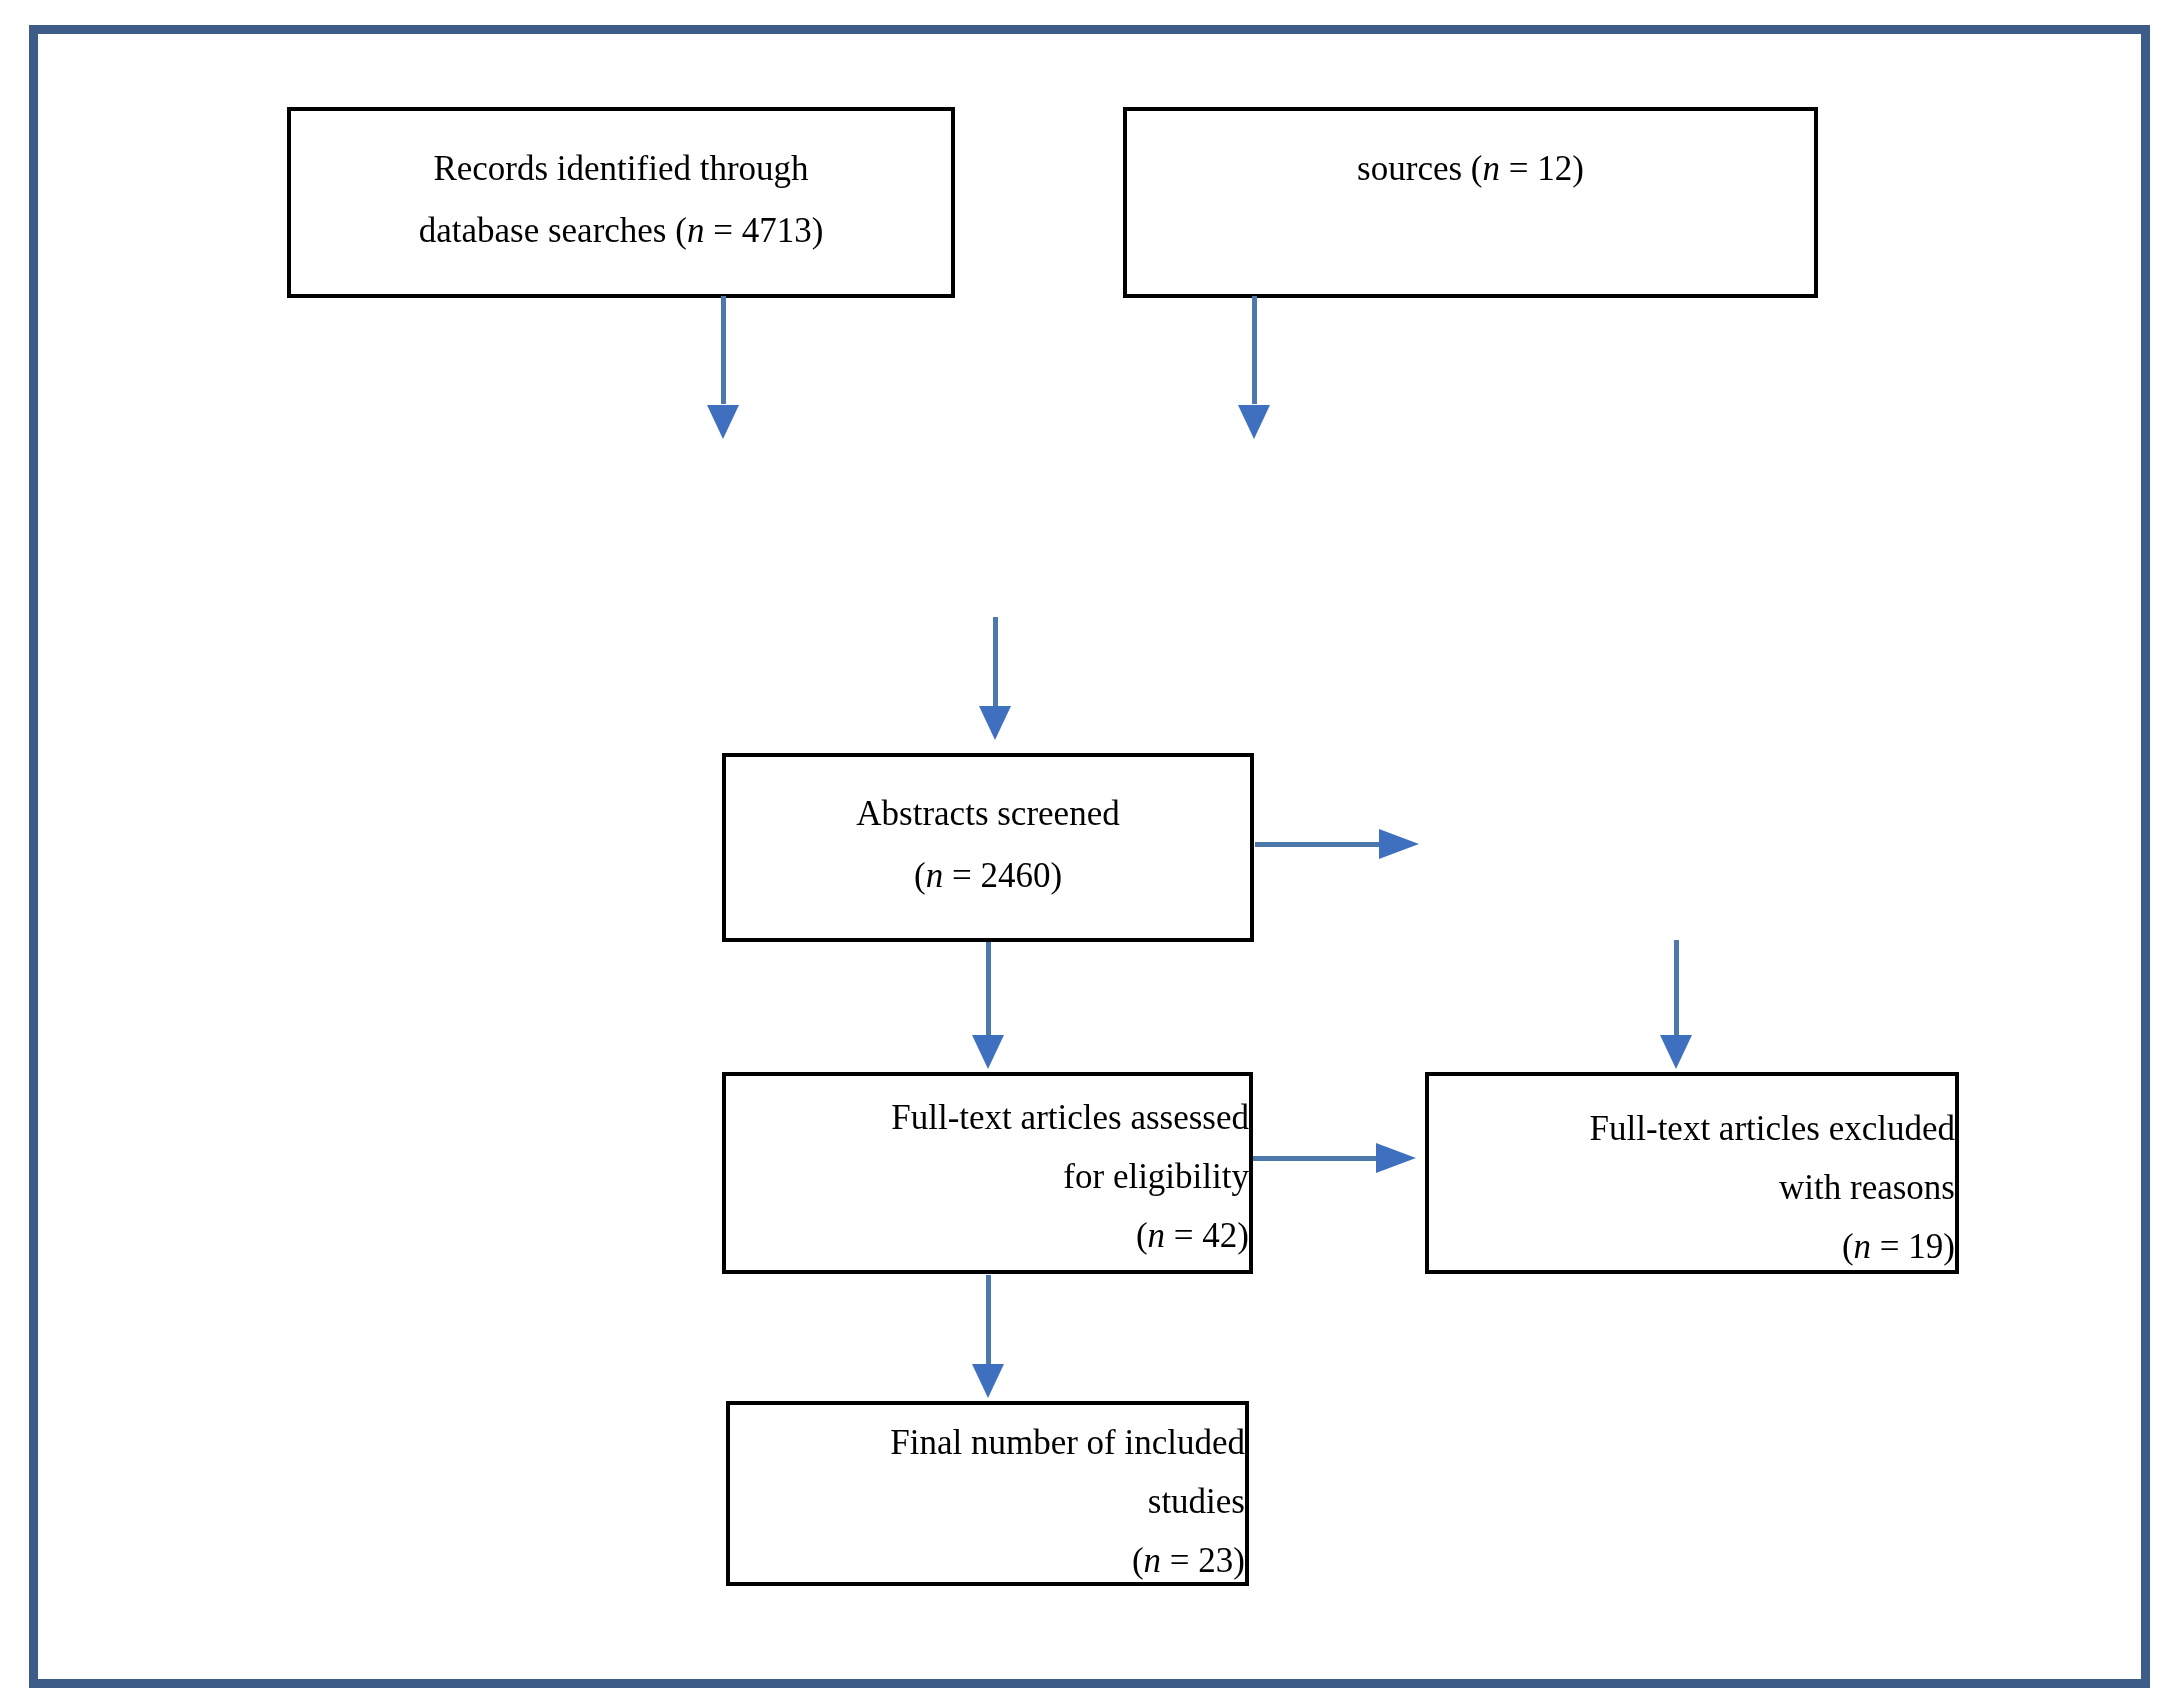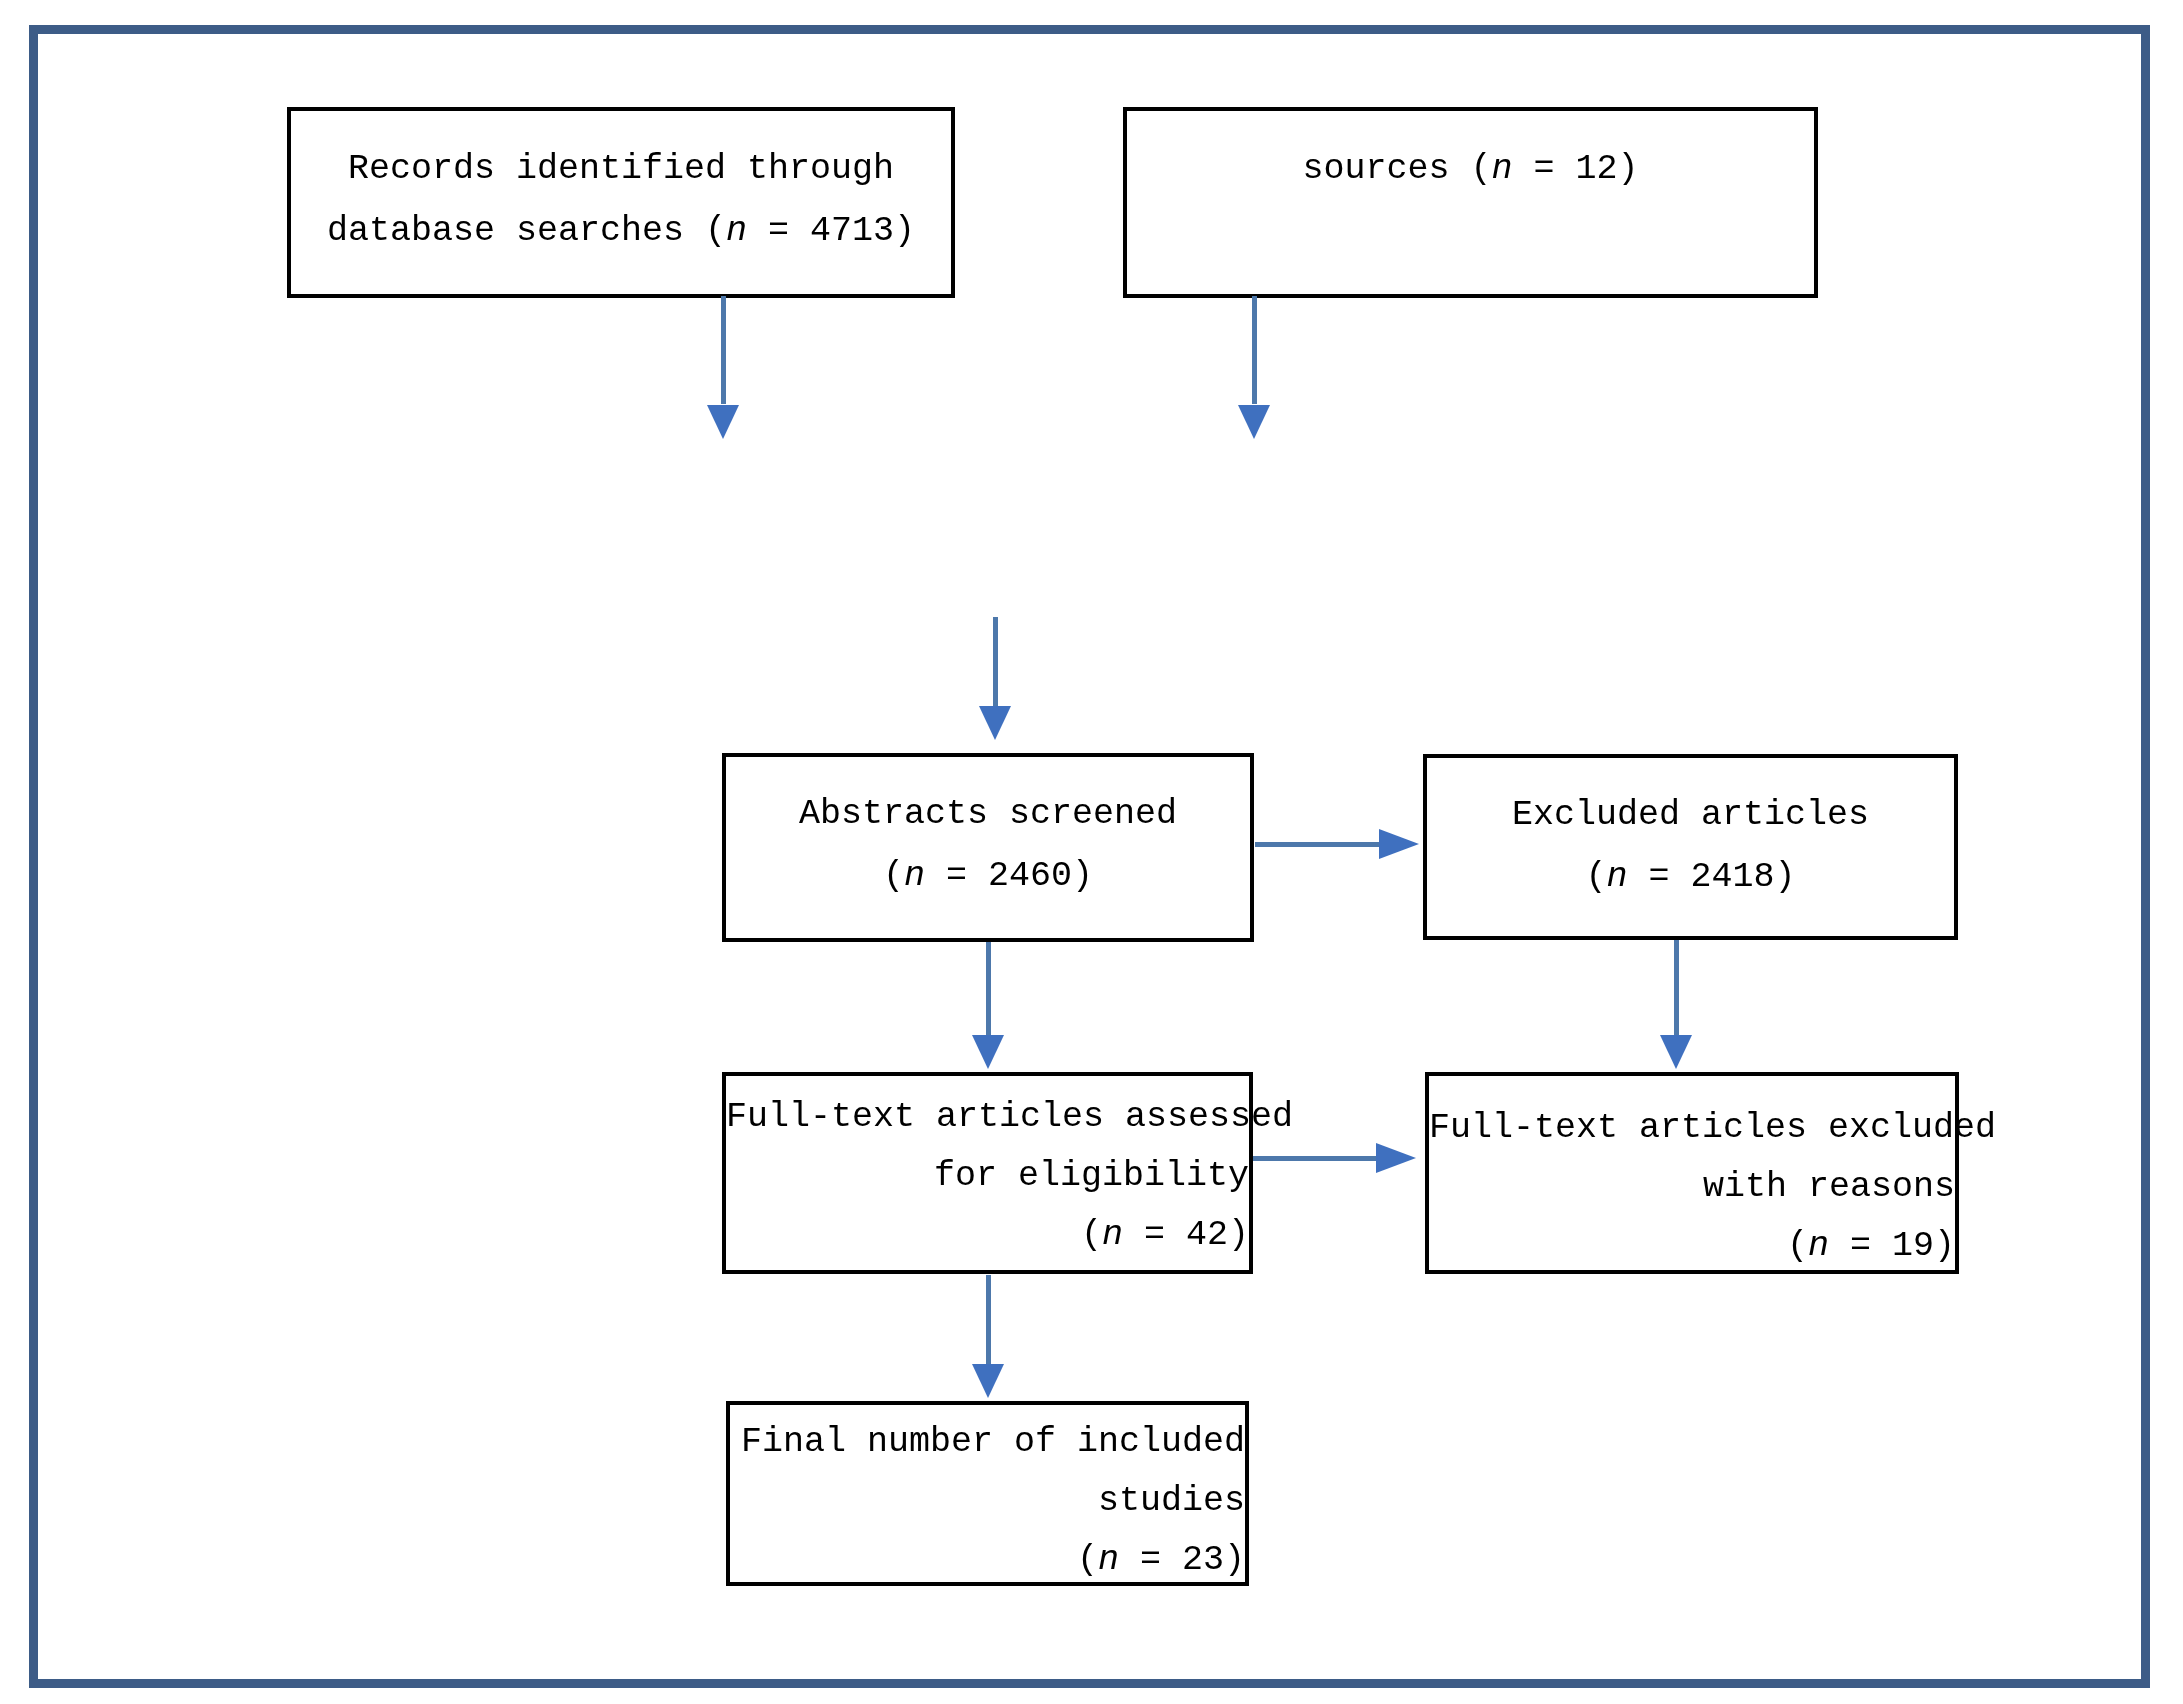--- a/index.html
+++ b/index.html
@@ -22,21 +22,21 @@
   .box {
     position: absolute;
     box-sizing: border-box;
     background: #ffffff;
     border: 4.1px solid #000000;
     text-align: center;
     font-size: 35px;
     line-height: 62px;
   }
   .lines3 { line-height: 59px; text-align: right; }
-  .bline { white-space: nowrap; font-family: Liberation Mono, monospace; }
+  .bline { white-space: nowrap; }
   .cnt { white-space: pre; }
   .nv { font-style: italic; }
 
   
   #box-a { left: 287px;  top: 107px;  width: 668px; height: 191px; padding-top: 27px; }
   #box-b { left: 1123px; top: 107px;  width: 695px; height: 191px; padding-top: 27px; }
   #box-c { left: 599px; top: 441px;  width: 863px; height: 176px; padding-top: 23.5px; }
   #box-d { left: 722px; top: 753px; width: 532px;  height: 189px; padding-top: 26px; }
   #box-e { left: 1423px; top: 754px; width: 535px;  height: 186px; padding-top: 26px; }
   #box-f { left: 722px; top: 1072px; width: 531px;  height: 202px; padding-top: 11.7px; }
@@ -89,24 +89,20 @@
   <div class="box" id="box-b">
     <div class="bline"><span>sources</span><span class="cnt"><span> (</span><i class="nv">n</i><span> = </span><span>12</span><span>)</span></span></div>
   </div>
 
 
   <div class="box" id="box-d">
     <div class="bline"><span>Abstracts screened</span></div>
     <div class="bline cnt"><span>(</span><i class="nv">n</i><span> = </span><span>2460</span><span>)</span></div>
   </div>
 
-  <div class="box" id="box-e">
-    <div class="bline"><span>Excluded articles</span></div>
-    <div class="bline cnt"><span>(</span><i class="nv">n</i><span> = </span><span>2418</span><span>)</span></div>
-  </div>
 
   <div class="box lines3" id="box-f">
     <div class="bline"><span>Full-text articles assessed</span></div>
     <div class="bline"><span>for eligibility</span></div>
     <div class="bline cnt"><span>(</span><i class="nv">n</i><span> = </span><span>42</span><span>)</span></div>
   </div>
 
   <div class="box lines3" id="box-g">
     <div class="bline"><span>Full-text articles excluded</span></div>
     <div class="bline"><span>with reasons</span></div>

